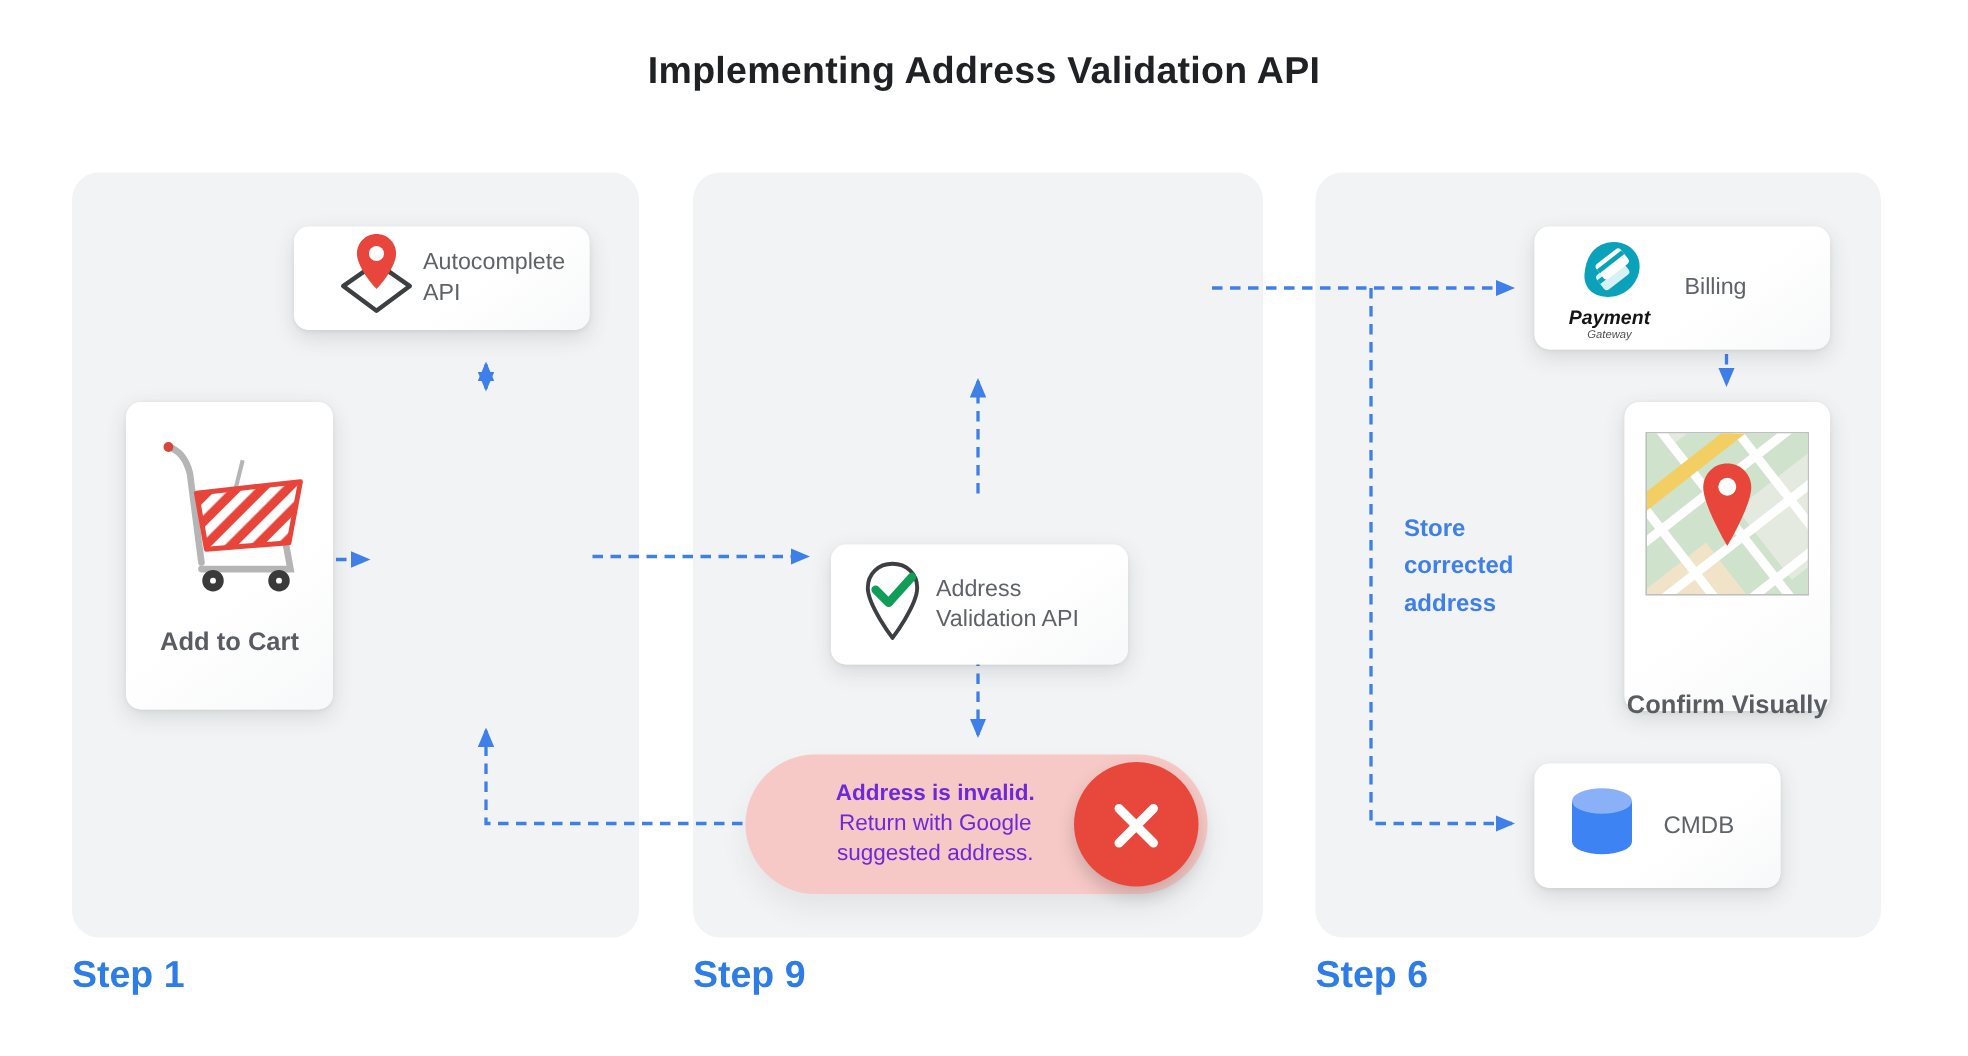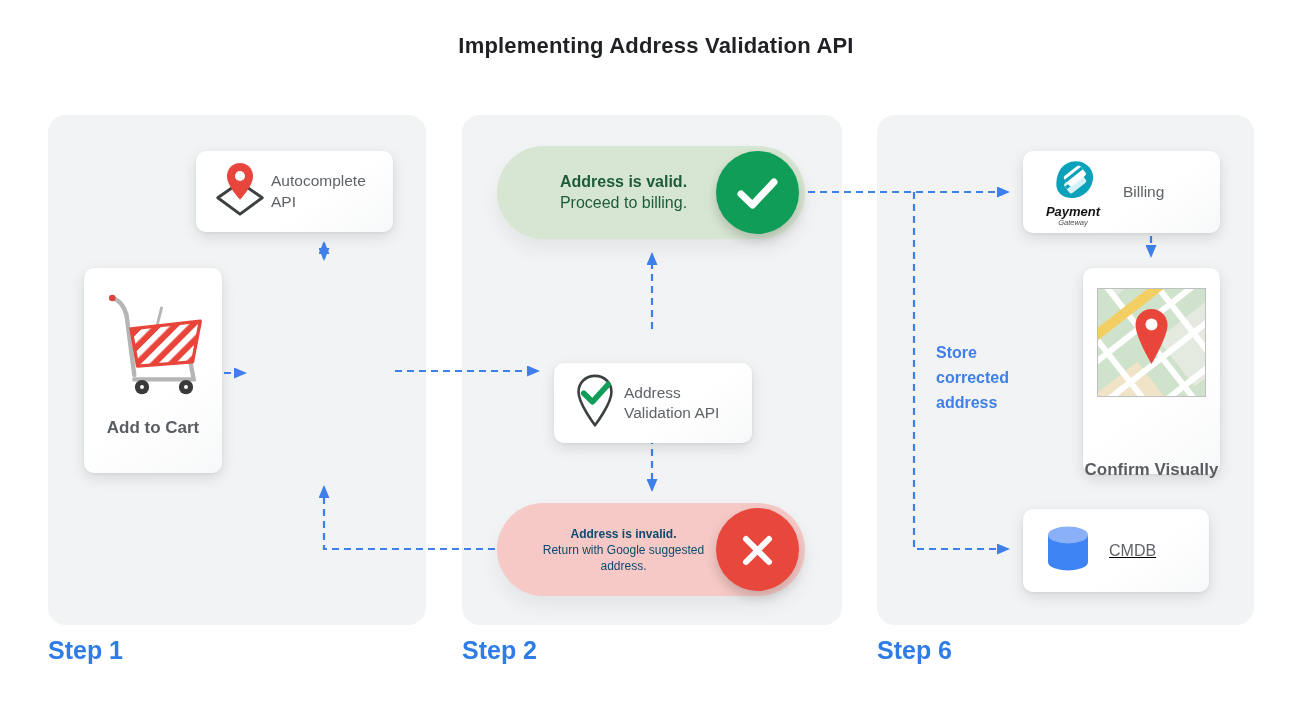--- a/index.html
+++ b/index.html
@@ -1,80 +1,80 @@
 <!DOCTYPE html>
 <html><head>
 <meta charset="utf-8">
 <style>
   html,body{margin:0;padding:0;background:#ffffff;}
   body{font-family:"Liberation Sans","DejaVu Sans",sans-serif;}
   #canvas{position:relative;width:1312px;height:704px;background:#ffffff;overflow:hidden;}
 
   .title{position:absolute;left:0;top:33px;width:100%;text-align:center;
-         font-size:22px;font-weight:700;color:#1f2125;letter-spacing:.2px;}
+         font-size:25px;font-weight:700;color:#1f2125;letter-spacing:.2px;}
 
   .panel{position:absolute;top:115px;height:510px;background:#f1f3f4;border-radius:18px;}
   #panel1{left:48px;width:378px;}
   #panel2{left:462px;width:380px;}
   #panel3{left:877px;width:377px;}
 
   .step-label{position:absolute;top:636px;font-size:25px;font-weight:700;color:#2e7ce6;}
   #step1-label{left:48px;} #step2-label{left:462px;} #step3-label{left:877px;}
 
   .card{position:absolute;background:linear-gradient(145deg,#ffffff 60%,#f7f8f9);
         border-radius:10px;box-shadow:0 5px 14px rgba(60,64,67,.14),0 1px 3px rgba(60,64,67,.08);
         z-index:2;}
   .hcard{display:flex;align-items:center;}
   .gray-label{color:#5f6368;font-size:15.5px;line-height:1.32;}
   .big-label{color:#595d62;font-size:17px;font-weight:700;text-align:center;}
 
   
-  #autocomplete-card{left:196px;top:151px;width:197px;height:81px;padding-left:13px;box-sizing:border-box;}
+  #autocomplete-card{left:196px;top:151px;width:197px;height:69px;padding-left:24px;box-sizing:border-box;}
   #autocomplete-card .icon{width:62px;flex:0 0 62px;text-align:center;}
   #addtocart-card{left:84px;top:268px;width:138px;height:205px;}
   #cart-wrap{position:absolute;left:14px;top:18px;width:110px;height:112px;}
   #addtocart-label{position:absolute;left:0;right:0;top:150px;}
   #checkout-card{left:256px;top:268px;width:137px;height:206px;box-sizing:border-box;padding:17px 15px 0 15px;}
   .field{box-sizing:border-box;height:20px;border:1px solid #9aa0a6;border-radius:2px;background:#fff;
          color:#3c4043;font-size:12px;line-height:18px;padding:0 5px;margin-bottom:8px;}
   .field-row{display:flex;gap:8px;}
   .field-state{width:38px;flex:0 0 38px;margin-bottom:0;}
   .field-zip{flex:1;margin-bottom:0;}
   #checkout-label{position:absolute;left:0;right:0;top:148px;}
 
   
   .pill{position:absolute;left:497px;width:308px;height:93px;border-radius:47px;
         box-shadow:0 10px 18px rgba(60,64,67,.08);z-index:2;}
   #valid-pill{top:146px;background:#d7e6d2;}
   #invalid-pill{top:503px;background:#f6c9c6;}
   .pill-text{position:absolute;left:45px;right:100px;top:50%;transform:translateY(-50%);
              text-align:center;line-height:1.35;}
   #valid-pill .pill-text{color:#1e5b38;font-size:16px;}
-  #invalid-pill .pill-text{color:#0c4a6e;font-size:12px;}
+  #invalid-pill .pill-text{color:#6d28d9;font-size:15px;}
   .pill-text b{display:block;font-weight:700;}
   .badge{position:absolute;right:6px;top:5px;width:83px;height:83px;border-radius:50%;
          box-shadow:0 6px 12px rgba(0,0,0,.18);display:flex;align-items:center;justify-content:center;}
   #valid-badge{background:#0f9d58;}
   #invalid-badge{background:#e8483b;}
   #validation-card{left:554px;top:331px;width:198px;height:80px;padding-left:12px;box-sizing:border-box;margin-top:32px;}
   #validation-card .icon{width:58px;flex:0 0 58px;text-align:center;}
 
   
   #billing-card{left:1023px;top:151px;width:197px;height:82px;padding-left:14px;box-sizing:border-box;}
   .pg-logo{width:72px;flex:0 0 72px;display:flex;flex-direction:column;align-items:center;}
   .pg-name{font-size:13px;font-weight:800;font-style:italic;color:#141414;line-height:1;margin-top:1px;}
   .pg-sub{font-size:7.5px;font-style:italic;color:#4d4d4d;line-height:1;margin-top:1px;}
   #billing-card .gray-label{margin-left:14px;}
   #confirm-card{left:1083px;top:268px;width:137px;height:206px;}
   #map-thumb{position:absolute;left:14px;top:20px;width:107px;height:107px;border:1px solid #bdbfc1;
              box-sizing:content-box;background:#e9ede4;}
   #confirm-label{position:absolute;left:0;right:0;top:148px;margin-top:44px;}
   #store-note{position:absolute;left:936px;top:341px;width:95px;font-size:16px;font-weight:700;
               color:#3e7fea;line-height:1.55;z-index:2;}
-  #cmdb-card{left:1023px;top:509px;width:186px;height:83px;padding-left:22px;box-sizing:border-box;text-decoration:underline;}
+  #cmdb-card{left:1023px;top:509px;width:164px;height:83px;padding-left:22px;box-sizing:border-box;}
   #cmdb-card .gray-label{margin-left:18px;font-size:16px;}
 
   .connectors{position:absolute;left:0;top:0;z-index:1;}
 </style>
 </head>
 <body>
 
 <div id="canvas">
 
   <div class="title">Implementing Address Validation API</div>
@@ -133,31 +133,20 @@
         <circle cx="40" cy="91" r="6.5" fill="#3a3a3a"></circle>
         <circle cx="40" cy="91" r="1.8" fill="#ffffff"></circle>
         <circle cx="80" cy="91" r="6.5" fill="#3a3a3a"></circle>
         <circle cx="80" cy="91" r="1.8" fill="#ffffff"></circle>
       </svg>
     </div>
     <div class="big-label" id="addtocart-label">Add to Cart</div>
   </div>
 
 
-  <div class="pill" id="valid-pill">
-    <div class="pill-text">
-      <b>Address is valid.</b>
-      <span>Proceed to billing.</span>
-    </div>
-    <div class="badge" id="valid-badge">
-      <svg width="83" height="83" viewBox="0 0 83 83">
-        <path d="M25 43 L36.5 54 L58 31" stroke="#ffffff" stroke-width="7" fill="none" stroke-linecap="round" stroke-linejoin="round"></path>
-      </svg>
-    </div>
-  </div>
 
   <div class="card hcard" id="validation-card">
     <span class="icon">
       <svg width="52" height="60" viewBox="0 0 60 64" style="overflow:visible">
         <path d="M30 3 C19 3 11 11 11 21.5 C11 35 30 60 30 60 C30 60 49 35 49 21.5 C49 11 41 3 30 3 Z" fill="#ffffff" stroke="#3c4043" stroke-width="3" stroke-linejoin="round"></path>
         <path d="M17 23 L27 33 L45 13" stroke="#0f9d58" stroke-width="6.5" fill="none" stroke-linecap="round" stroke-linejoin="round"></path>
       </svg>
     </span>
     <span class="gray-label">Address Validation API</span>
   </div>
@@ -224,16 +213,16 @@
     <span>
       <svg width="46" height="50" viewBox="0 0 46 48">
         <path d="M3 10 L3 37 A20 8.5 0 0 0 43 37 L43 10 Z" fill="#3d83f3"></path>
         <ellipse cx="23" cy="10" rx="20" ry="8.5" fill="#8ab1f8"></ellipse>
       </svg>
     </span>
     <span class="gray-label">CMDB</span>
   </div>
 
   <div class="step-label" id="step1-label">Step 1</div>
-  <div class="step-label" id="step2-label">Step 2</div>
+  <div class="step-label" id="step2-label">Step 9</div>
   <div class="step-label" id="step3-label">Step 6</div>
 
 </div>
 
 </body></html>

